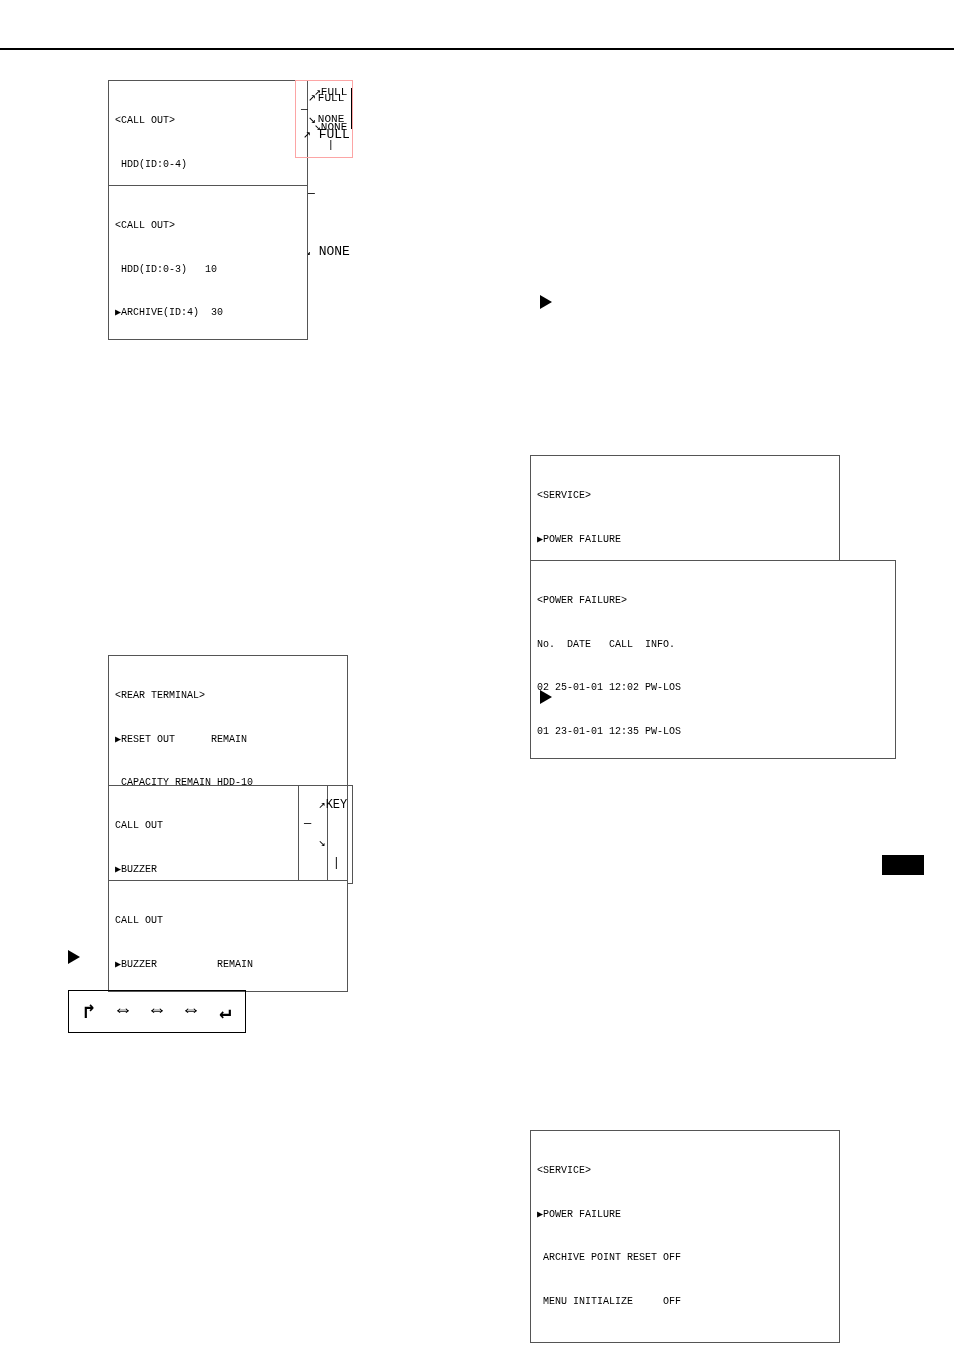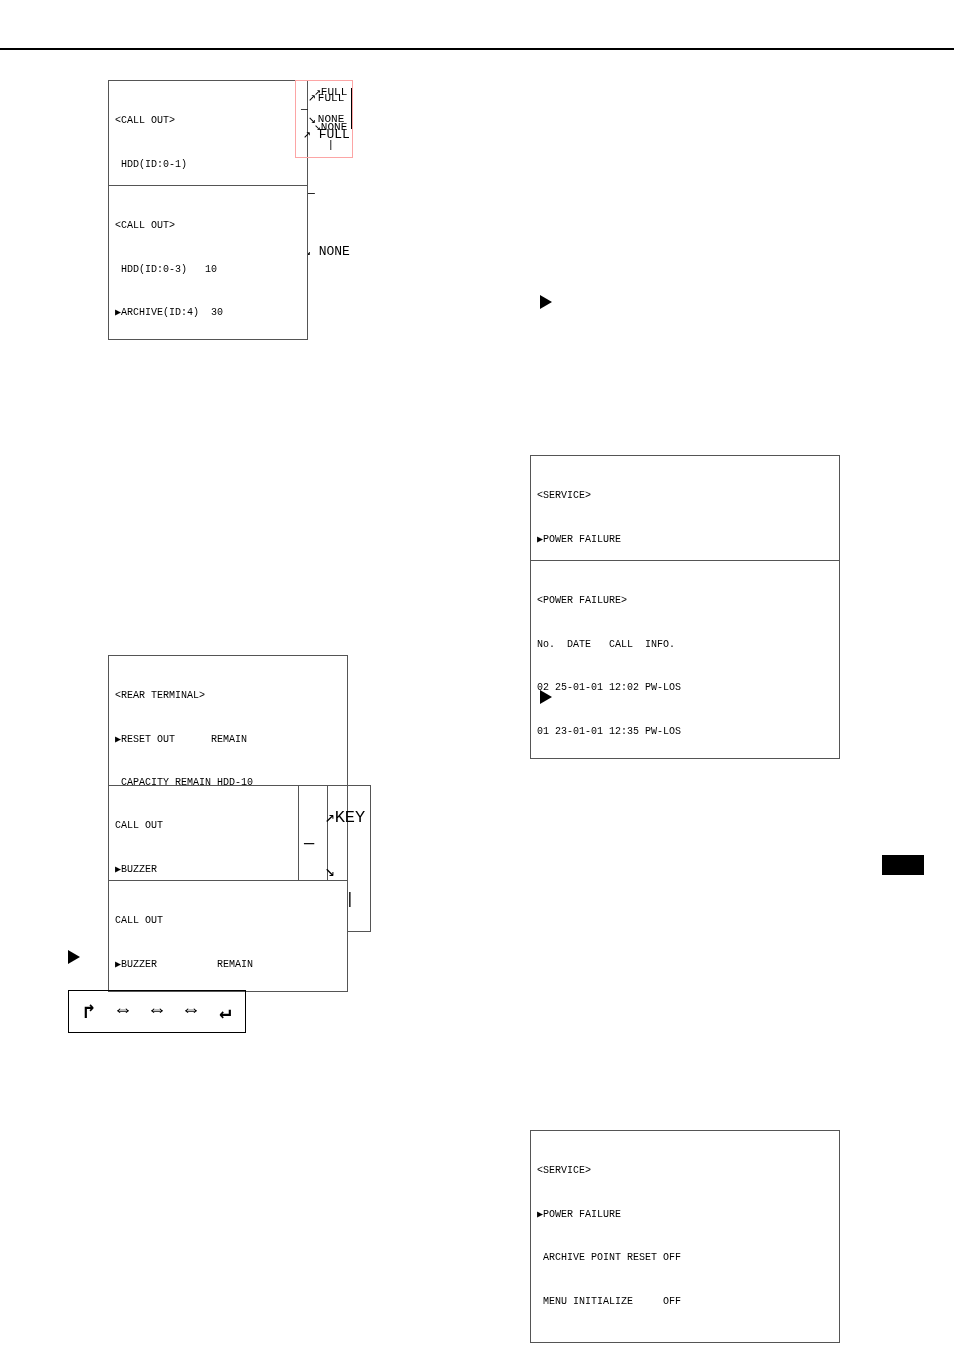--- a/index.html
+++ b/index.html
@@ -47,21 +47,21 @@
     }
 
   </style>
 </head>
 <body>
 
 <div class="top-rule"></div>
 
 <div class="mono-box" style="top:80px; left:108px; width:200px; padding: 4px 6px;">
   <div>&lt;CALL OUT&gt;</div>
-  <div> HDD(ID:0-1)</div>
+  <div> HDD(ID:0-4)</div>
   <div>▶ARCHIVE(ID:4)</div>
 </div>
 
 <div style="position:absolute; top:88px; left:308px; display:flex; flex-direction:column; align-items:flex-start; font-family:'Courier New',monospace; font-size:11px; line-height:1.5;">
   <div style="display:flex; align-items:center; gap:2px;">
     <span style="font-size:13px;">↗</span>
     <span>FULL</span>
   </div>
   <div style="display:flex; align-items:center; gap:2px; margin-top:2px;">
     <span style="font-size:13px;">↘</span>
@@ -93,21 +93,21 @@
 </div>
 
 <div class="mono-box" style="top:455px; left:530px; width:310px;">
   <div>&lt;SERVICE&gt;</div>
   <div>▶POWER FAILURE</div>
   <div> ARCHIVE POINT RESET OFF</div>
   <div> MENU INITIALIZE     OFF</div>
   <div> IM-CHECK MODE       OFF</div>
 </div>
 
-<div class="mono-box" style="top:560px; left:530px; width:310px;">
+<div class="mono-box" style="top:560px; left:530px; width:366px;">
   <div>&lt;POWER FAILURE&gt;</div>
   <div>No.  DATE   CALL  INFO.</div>
   <div>02 25-01-01 12:02 PW-LOS</div>
   <div>01 23-01-01 12:35 PW-LOS</div>
 </div>
 
 <div class="mono-box" style="top:655px; left:108px; width:240px;">
   <div>&lt;REAR TERMINAL&gt;</div>
   <div>▶RESET OUT      REMAIN</div>
   <div> CAPACITY REMAIN HDD-10</div>
@@ -117,21 +117,21 @@
 
 <div style="position:absolute; top:690px; left:540px;">
   <div class="arrow-right"></div>
 </div>
 
 <div class="mono-box" style="top:785px; left:108px; width:220px;">
   <div>CALL OUT</div>
   <div>▶BUZZER</div>
 </div>
 
-<div style="position:absolute; top:785px; left:298px; border:1px solid #555; padding:18px 5px; font-family:'Courier New',monospace; font-size:17px; line-height:1.6; white-space:pre;">  ↗<span>KEY</span>
+<div style="position:absolute; top:785px; left:298px; border:1px solid #555; padding:10px 5px; font-family:'Courier New',monospace; font-size:12px; line-height:1.6; white-space:pre;">  ↗<span>KEY</span>
 ─
   ↘
     |</div>
 
 <div class="mono-box" style="top:880px; left:108px; width:240px;">
   <div>CALL OUT</div>
   <div>▶BUZZER          REMAIN</div>
 </div>
 
 <div style="position:absolute; top:950px; left:68px;">

